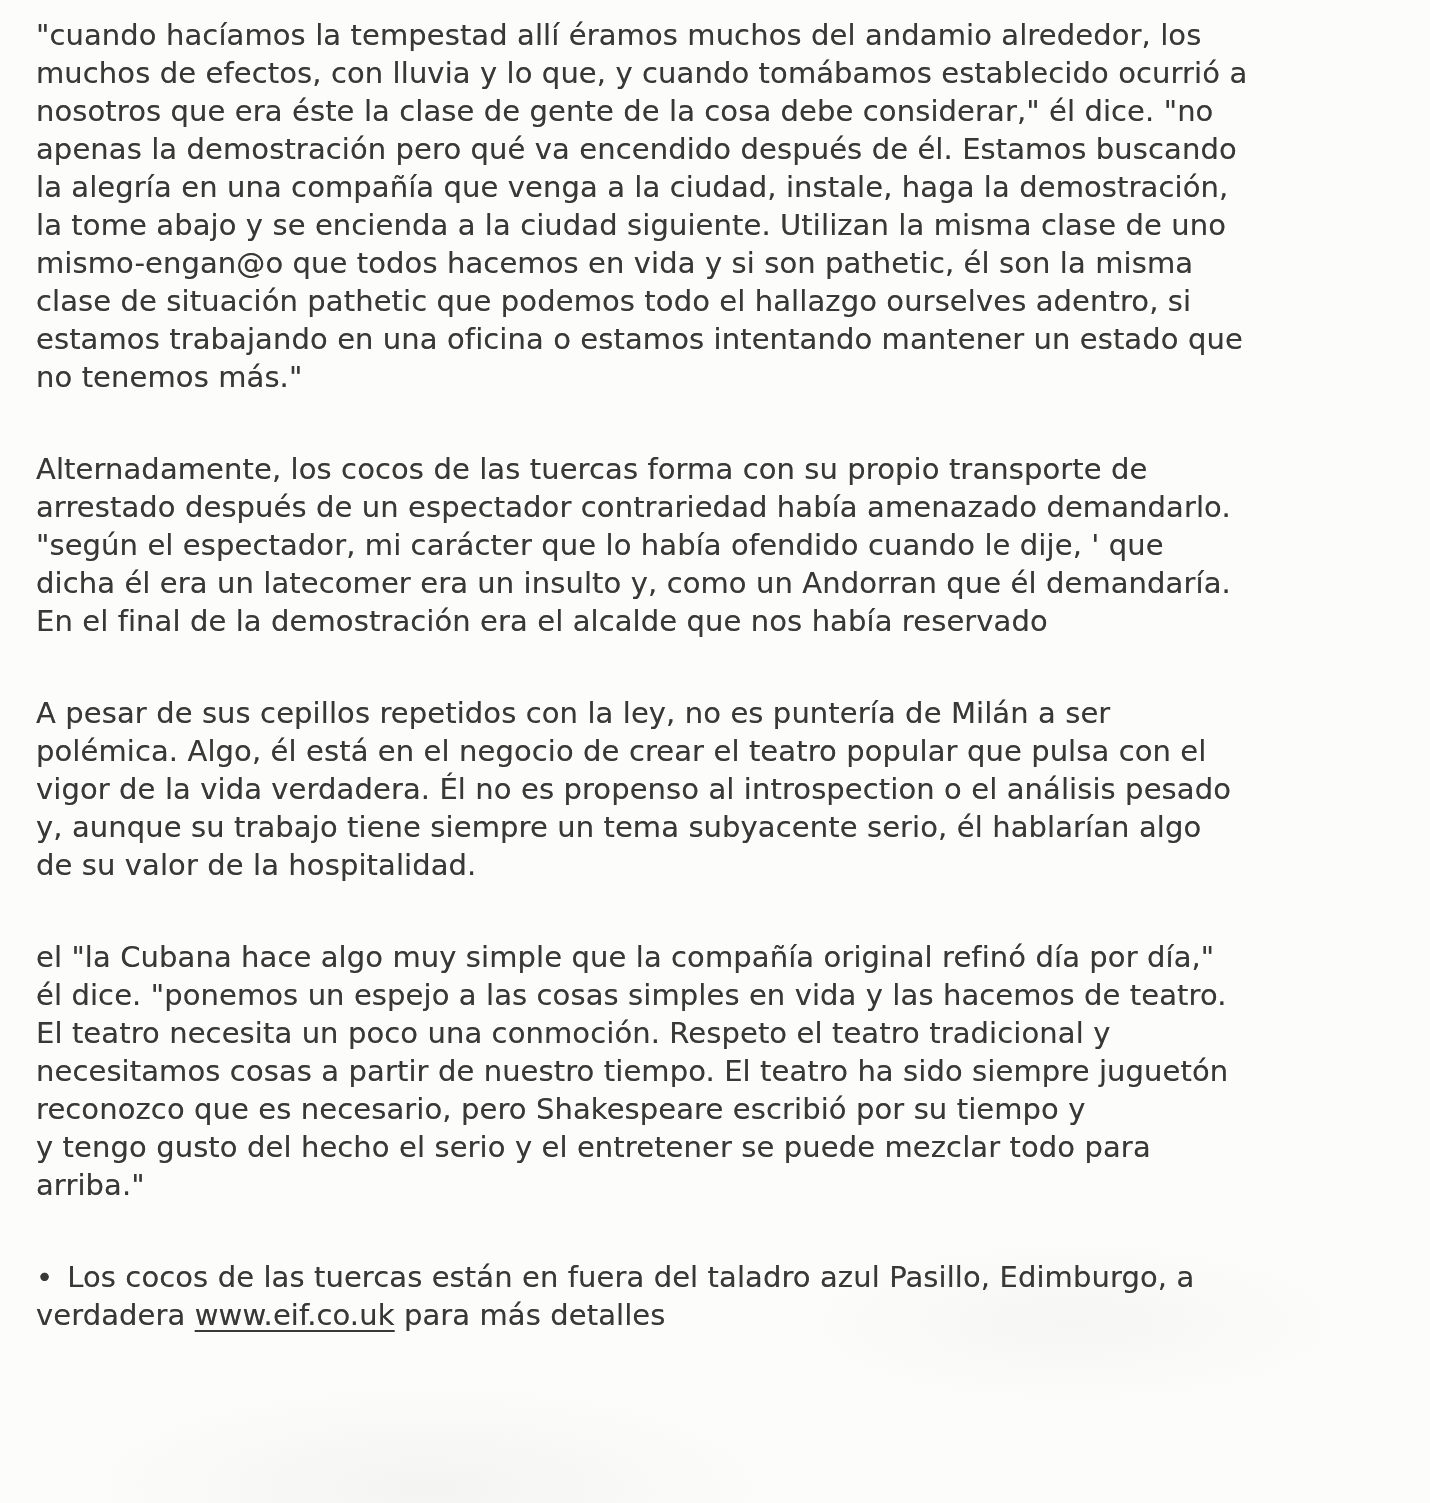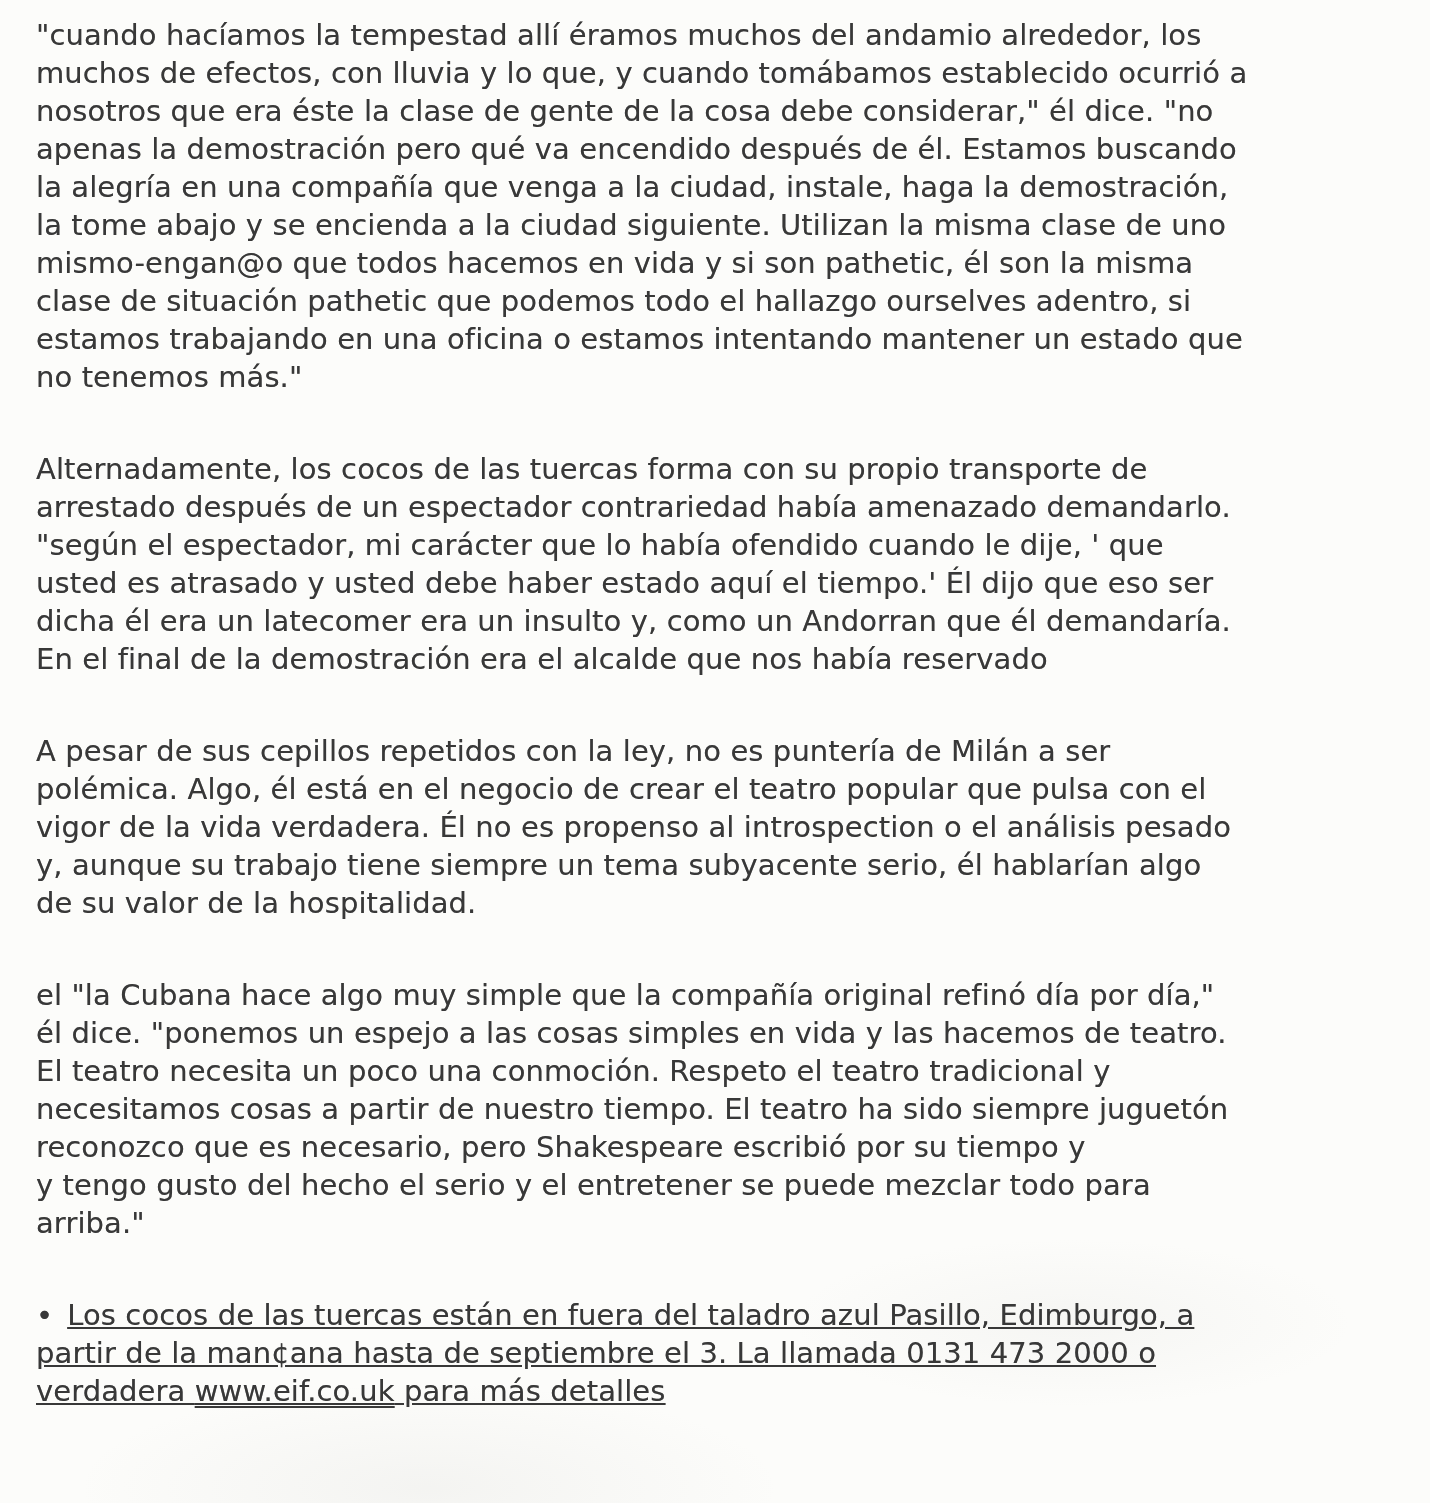--- a/index.html
+++ b/index.html
@@ -22,21 +22,20 @@
       radial-gradient(ellipse 400px 120px at 75% 88%, rgba(190,190,185,0.10), rgba(0,0,0,0) 70%),
       radial-gradient(ellipse 500px 150px at 30% 99%, rgba(185,185,180,0.12), rgba(0,0,0,0) 70%),
       #fcfcfa;
     color: #383838;
   }
   .para {
     margin: 0 0 54px 0;
   }
   .para:last-child {
     margin-bottom: 0;
-    text-decoration: underline;
   }
   .line {
     font-size: 29px;
     line-height: 38px;
     white-space: pre;
     letter-spacing: 0.1px;
     text-shadow: 0 0 0.6px rgba(70,70,70,0.55);
   }
   .bullet {
     display: inline-block;
@@ -65,21 +64,20 @@
       <div class="line">mismo-engan@o que todos hacemos en vida y si son pathetic, él son la misma</div>
       <div class="line">clase de situación pathetic que podemos todo el hallazgo ourselves adentro, si</div>
       <div class="line">estamos trabajando en una oficina o estamos intentando mantener un estado que</div>
       <div class="line">no tenemos más."</div>
     </div>
 
   <div class="para">
       <div class="line">Alternadamente, los cocos de las tuercas forma con su propio transporte de</div>
       <div class="line">arrestado después de un espectador contrariedad había amenazado demandarlo.</div>
       <div class="line">"según el espectador, mi carácter que lo había ofendido cuando le dije, ' que</div>
-      <div class="line">usted es atrasado y usted debe haber estado aquí el tiempo.' Él dijo que eso ser</div>
       <div class="line">dicha él era un latecomer era un insulto y, como un Andorran que él demandaría.</div>
       <div class="line">En el final de la demostración era el alcalde que nos había reservado</div>
     </div>
 
   <div class="para">
       <div class="line">A pesar de sus cepillos repetidos con la ley, no es puntería de Milán a ser</div>
       <div class="line">polémica. Algo, él está en el negocio de crear el teatro popular que pulsa con el</div>
       <div class="line">vigor de la vida verdadera. Él no es propenso al introspection o el análisis pesado</div>
       <div class="line">y, aunque su trabajo tiene siempre un tema subyacente serio, él hablarían algo</div>
       <div class="line">de su valor de la hospitalidad.</div>
@@ -90,17 +88,16 @@
       <div class="line">él dice. "ponemos un espejo a las cosas simples en vida y las hacemos de teatro.</div>
       <div class="line">El teatro necesita un poco una conmoción. Respeto el teatro tradicional y</div>
       <div class="line">necesitamos cosas a partir de nuestro tiempo. El teatro ha sido siempre juguetón</div>
       <div class="line">reconozco que es necesario, pero Shakespeare escribió por su tiempo y</div>
       <div class="line">y tengo gusto del hecho el serio y el entretener se puede mezclar todo para</div>
       <div class="line">arriba."</div>
     </div>
 
   <div class="para">
     <div class="line"><span class="bullet">•</span><span>Los cocos de las tuercas están en fuera del taladro azul Pasillo, Edimburgo, a</span></div>
-    <div class="line"><span>partir de la man¢ana hasta de septiembre el 3. La llamada 0131 473 2000 o</span></div>
     <div class="line"><span>verdadera </span><a class="link">www.eif.co.uk</a><span> para más detalles</span></div>
   </div>
 
 </div>
 
 </body></html>

